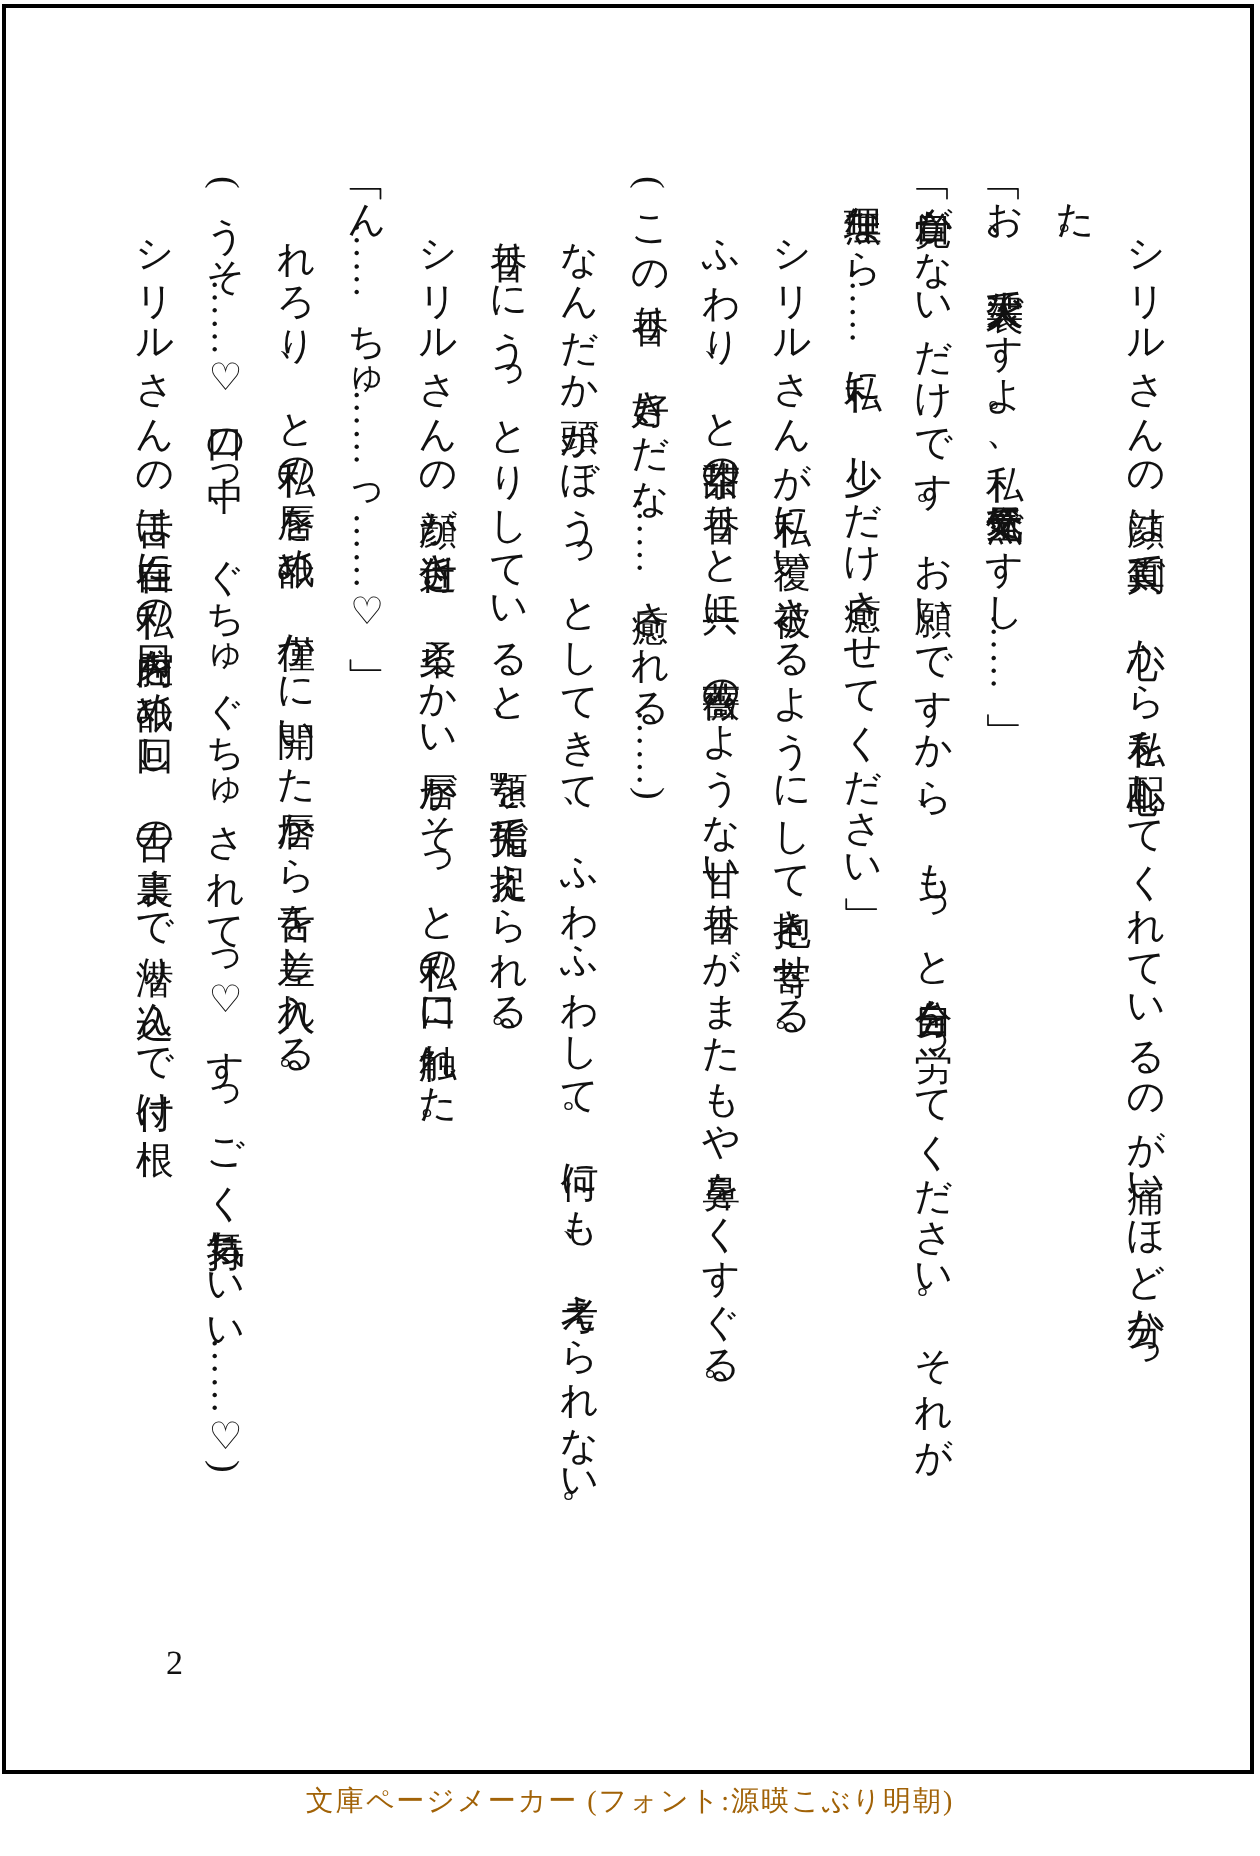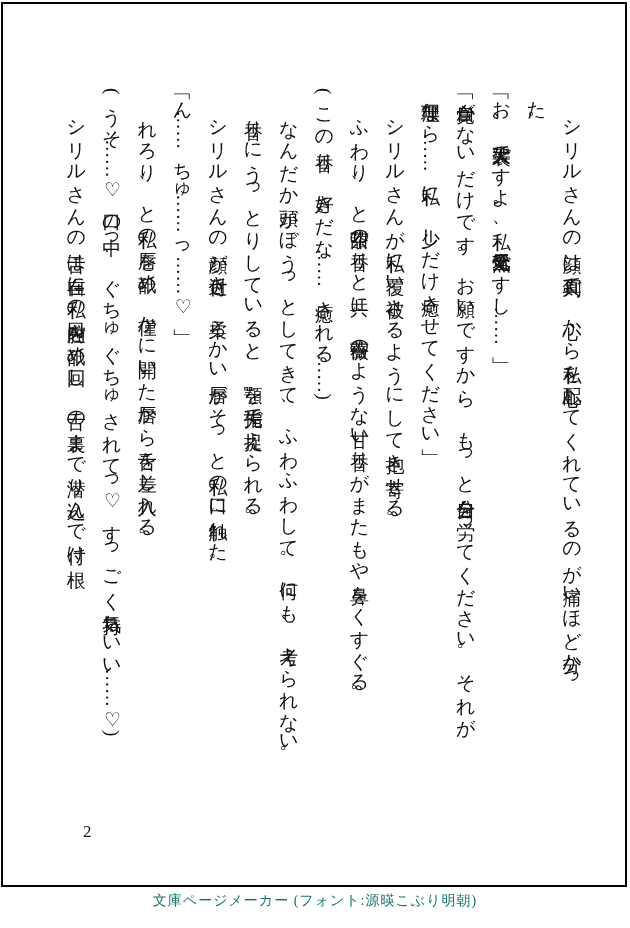--- a/index.html
+++ b/index.html
@@ -54,21 +54,21 @@
     color: #111111;
   }
   .footer {
     position: absolute;
     left: 0;
     top: 892px;
     width: 630px;
     text-align: center;
     font-size: 14px;
     letter-spacing: 1px;
-    color: #0f766e;
+    color: #a16207;
   }
 </style>
 </head>
 <body>
 
 <div class="stage">
   <div class="frame">
     <div class="text-area">
         <div class="line indent">シリルさんの顔は真剣で、心から私を心配してくれているのが痛いほど分かっ</div>
         <div class="line">た。</div>

